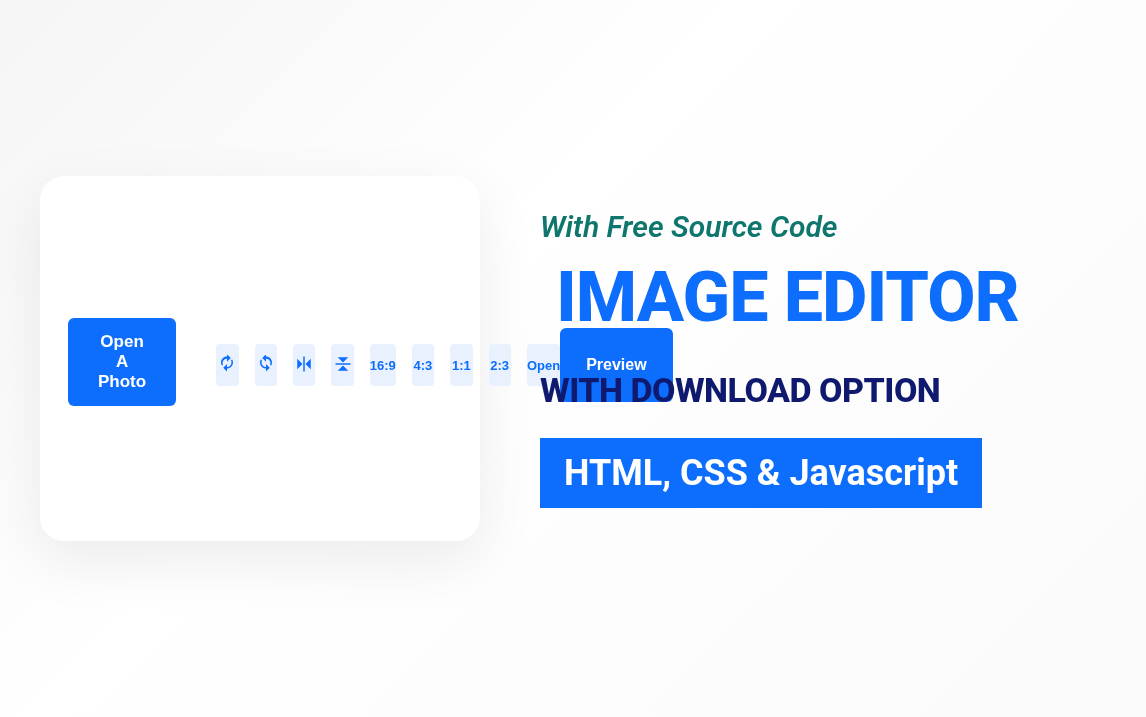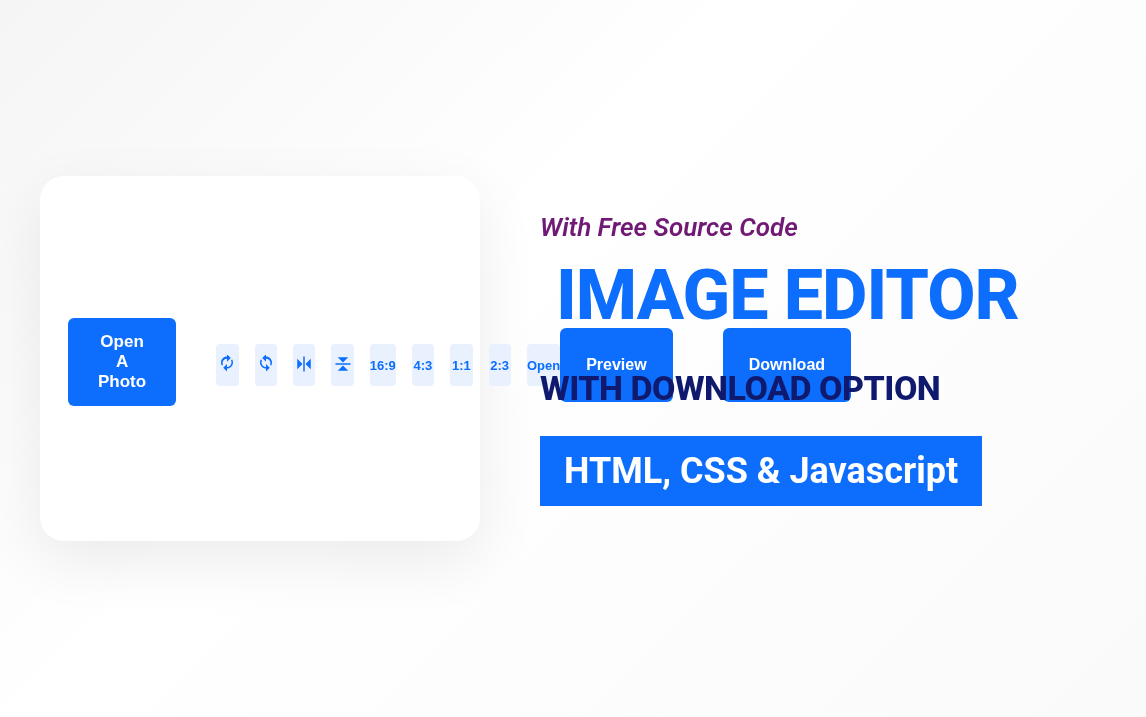--- a/index.html
+++ b/index.html
@@ -135,22 +135,22 @@
     text-align: right;
   }
 
   .promo {
     flex: 1;
     display: flex;
     flex-direction: column;
     gap: 18px;
   }
   .promo .kicker {
-    color: #701a75;
-    font-size: 26px;
+    color: #0f766e;
+    font-size: 30px;
     font-style: italic;
     font-weight: 600;
   }
   .promo h1 {
     color: #0d6efd;
     font-size: 70px;
     font-weight: 800;
     letter-spacing: -1px;
     line-height: 1;
     margin-left: 16px;
@@ -219,21 +219,20 @@
     </button>
     <button class="tool">16:9</button>
     <button class="tool">4:3</button>
     <button class="tool">1:1</button>
     <button class="tool">2:3</button>
     <button class="tool">Open</button>
   </div>
 
   <div class="action-row">
     <button class="btn btn-action">Preview</button>
-    <button class="btn btn-action">Download</button>
   </div>
 
 </div>
 
 <div class="promo">
   <div class="kicker">With Free Source Code</div>
   <h1>IMAGE EDITOR</h1>
   <div class="sub">WITH DOWNLOAD OPTION</div>
   <div class="tag">HTML, CSS &amp; Javascript</div>
 </div>

